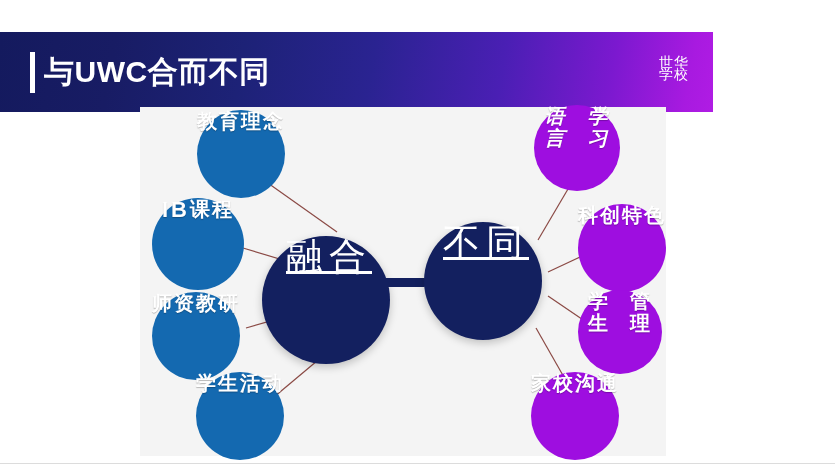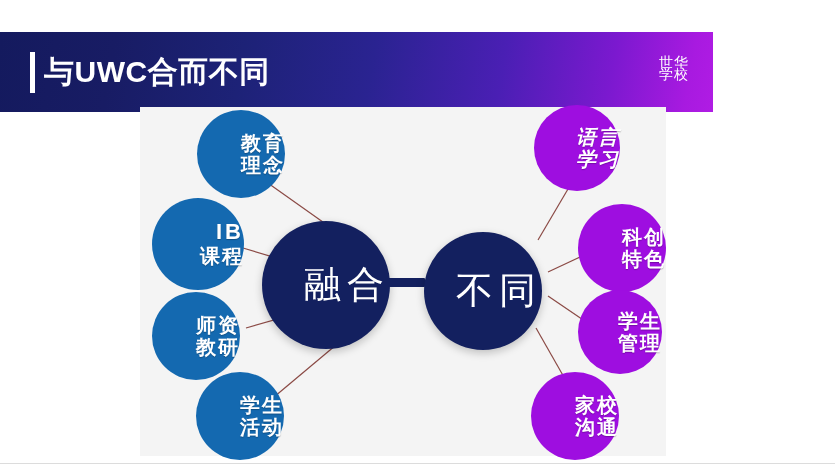--- a/index.html
+++ b/index.html
@@ -116,22 +116,22 @@
     left: 0;
     top: 0;
     width: 535px;
     height: 365px;
   }
 
   .node {
     position: absolute;
     border-radius: 50%;
     display: flex;
-    flex-direction: column;
-    align-items: flex-end;
+    flex-direction: row;
+    align-items: flex-start;
     justify-content: center;
     color: #ffffff;
     text-align: center;
     font-family: "Liberation Serif", "DejaVu Serif", serif;
     font-weight: bold;
     letter-spacing: 2px;
   }
   .node span { display: block; line-height: 1.12; }
 
   .node.hub {
@@ -221,27 +221,27 @@
     <div class="node blue" style="left:12px; top:192px; width:88px; height:88px;">
       <span>师资</span>
       <span>教研</span>
     </div>
 
     <div class="node blue" style="left:56px; top:272px; width:88px; height:88px;">
       <span>学生</span>
       <span>活动</span>
     </div>
 
-    <div class="node hub" style="left:122px; top:121px; width:128px; height:128px;">
+    <div class="node hub" style="left:122px; top:136px; width:128px; height:128px;text-decoration:underline;">
       <span>融合</span>
     </div>
 
     <div id="bridge"></div>
 
-    <div class="node hub" style="left:284px; top:132px; width:118px; height:118px;">
+    <div class="node hub" style="left:284px; top:122px; width:118px; height:118px;text-decoration:underline;">
       <span>不同</span>
     </div>
 
     <div class="node purple" style="left:394px; top:5px; width:86px; height:86px;font-style:italic;">
       <span>语言</span>
       <span>学习</span>
     </div>
 
     <div class="node purple" style="left:438px; top:104px; width:88px; height:88px;">
       <span>科创</span>

